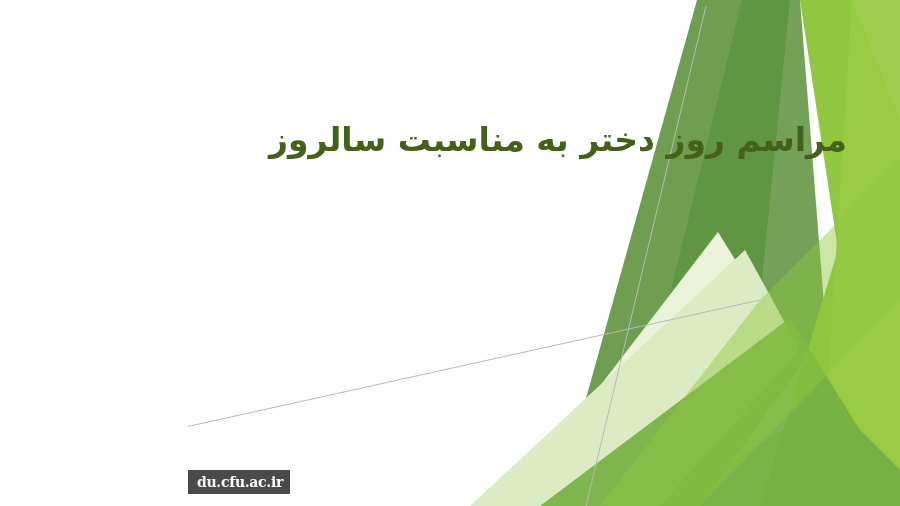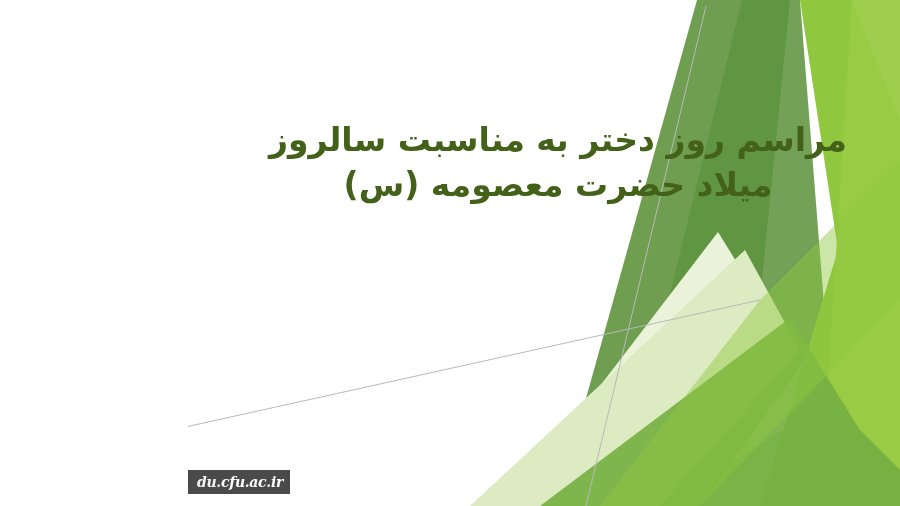--- a/index.html
+++ b/index.html
@@ -50,21 +50,20 @@
     left: 0px;
     top: 470px;
     height: 24px;
     padding: 0 7px 0 9px;
     display: flex;
     align-items: center;
     background: #4a4a4a;
     z-index: 9;
     font-family: "DejaVu Serif", "Liberation Serif", serif;
     font-weight: 700;
-    font-style: italic;
     font-size: 14px;
     line-height: 1;
     letter-spacing: -0.3px;
     direction: ltr;
   }
   #watermark .wm-prefix { color: #f2f2f2; }
   #watermark .wm-domain { color: #ffffff; }
 </style>
 </head>
 <body>
@@ -94,21 +93,20 @@
     <polygon points="760,300 900,160 900,300 700,506 600,506" fill="#8FC73E" opacity="0.45"></polygon>
 
     <line x1="706" y1="6" x2="586" y2="506" stroke="#b9b9b9" stroke-width="1"></line>
 
     <line x1="760" y1="300" x2="0" y2="468" stroke="#b9b9b9" stroke-width="1"></line>
 
   </svg>
 
   <div id="title-block">
     <span class="title-line">مراسم روز دختر به مناسبت سالروز</span>
-    <span class="title-line">میلاد حضرت معصومه (س)</span>
   </div>
 
   <div id="watermark">
     <span class="wm-prefix">du.</span>
     <span class="wm-domain">cfu.ac.ir</span>
   </div>
 
 </div>
 
 </body></html>

